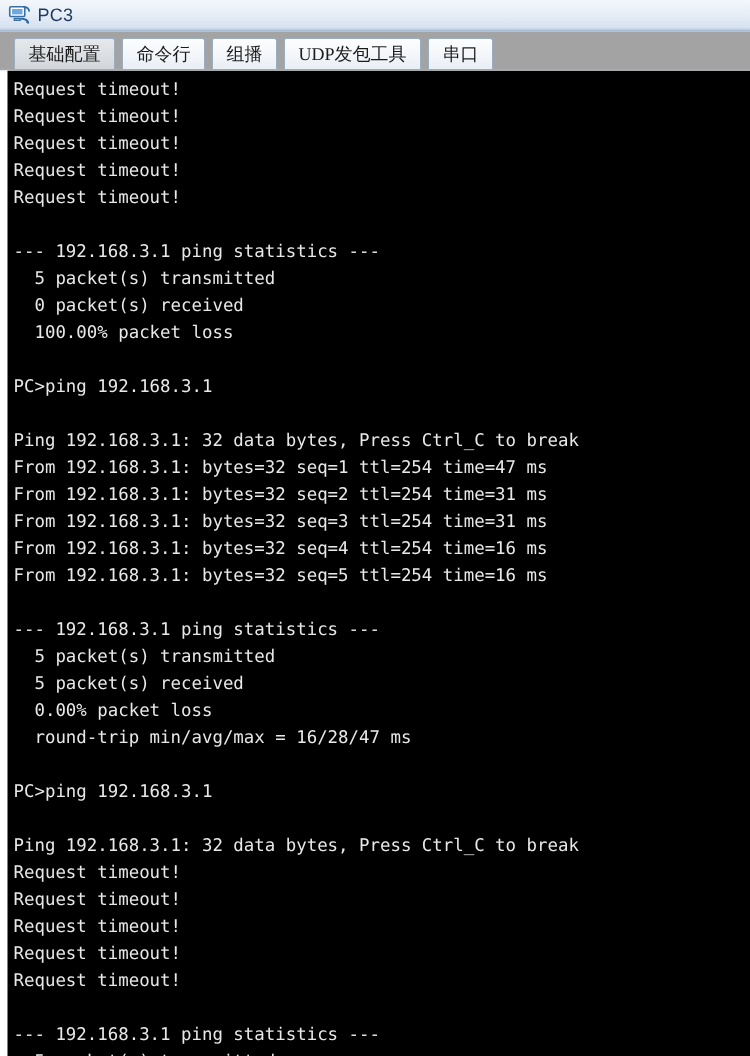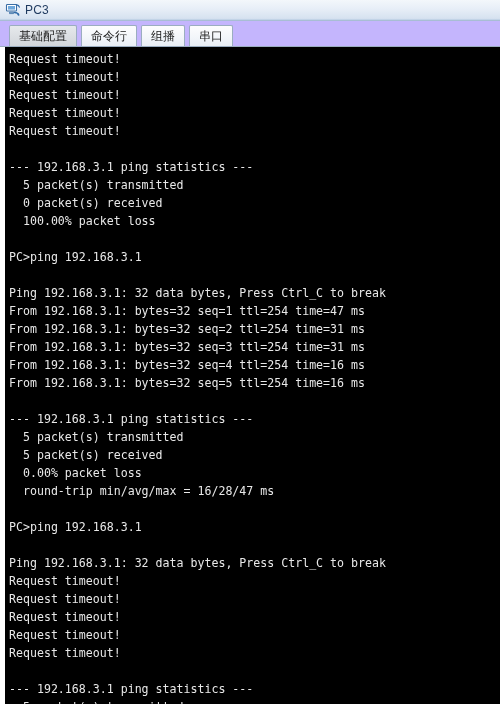--- a/index.html
+++ b/index.html
@@ -47,21 +47,21 @@
     color: #1f3category;
     color: #1f3a5f;
     letter-spacing: 0.2px;
     white-space: nowrap;
   }
 
   
   #tab-strip {
     flex: 0 0 26px;
     height: 26px;
-    background: #c4b5fd;
+    background: #a3a3a3;
     border-bottom: 1px solid #9badc0;
     display: flex;
     align-items: flex-end;
     padding: 0 0 0 9px;
     box-sizing: border-box;
   }
   .tab {
     height: 21px;
     box-sizing: border-box;
     display: flex;
@@ -149,20 +149,21 @@
         <path d="M11.2 2.6 q2.8 0.5 3.2 2.6" fill="none" stroke="#2f6aa8" stroke-width="1.2" stroke-linecap="round"></path>
       </svg>
     </span>
     <span class="win-title">PC3</span>
   </div>
 
   <div id="tab-strip">
     <div class="tab active">基础配置</div>
     <div class="tab inactive">命令行</div>
     <div class="tab inactive">组播</div>
+    <div class="tab inactive">UDP发包工具</div>
     <div class="tab inactive">串口</div>
   </div>
 
   <div id="terminal-wrap">
     <div id="terminal">
       <div id="terminal-lines"><div class="line">Request timeout!</div><div class="line">Request timeout!</div><div class="line">Request timeout!</div><div class="line">Request timeout!</div><div class="line">Request timeout!</div><div class="line blank">&nbsp;</div><div class="line">--- 192.168.3.1 ping statistics ---</div><div class="line">  5 packet(s) transmitted</div><div class="line">  0 packet(s) received</div><div class="line">  100.00% packet loss</div><div class="line blank">&nbsp;</div><div class="line">PC&gt;ping 192.168.3.1</div><div class="line blank">&nbsp;</div><div class="line">Ping 192.168.3.1: 32 data bytes, Press Ctrl_C to break</div><div class="line">From 192.168.3.1: bytes=32 seq=1 ttl=254 time=47 ms</div><div class="line">From 192.168.3.1: bytes=32 seq=2 ttl=254 time=31 ms</div><div class="line">From 192.168.3.1: bytes=32 seq=3 ttl=254 time=31 ms</div><div class="line">From 192.168.3.1: bytes=32 seq=4 ttl=254 time=16 ms</div><div class="line">From 192.168.3.1: bytes=32 seq=5 ttl=254 time=16 ms</div><div class="line blank">&nbsp;</div><div class="line">--- 192.168.3.1 ping statistics ---</div><div class="line">  5 packet(s) transmitted</div><div class="line">  5 packet(s) received</div><div class="line">  0.00% packet loss</div><div class="line">  round-trip min/avg/max = 16/28/47 ms</div><div class="line blank">&nbsp;</div><div class="line">PC&gt;ping 192.168.3.1</div><div class="line blank">&nbsp;</div><div class="line">Ping 192.168.3.1: 32 data bytes, Press Ctrl_C to break</div><div class="line">Request timeout!</div><div class="line">Request timeout!</div><div class="line">Request timeout!</div><div class="line">Request timeout!</div><div class="line">Request timeout!</div><div class="line blank">&nbsp;</div><div class="line">--- 192.168.3.1 ping statistics ---</div><div class="line">  5 packet(s) transmitted</div></div>
     </div>
   </div>
 
 </div>

